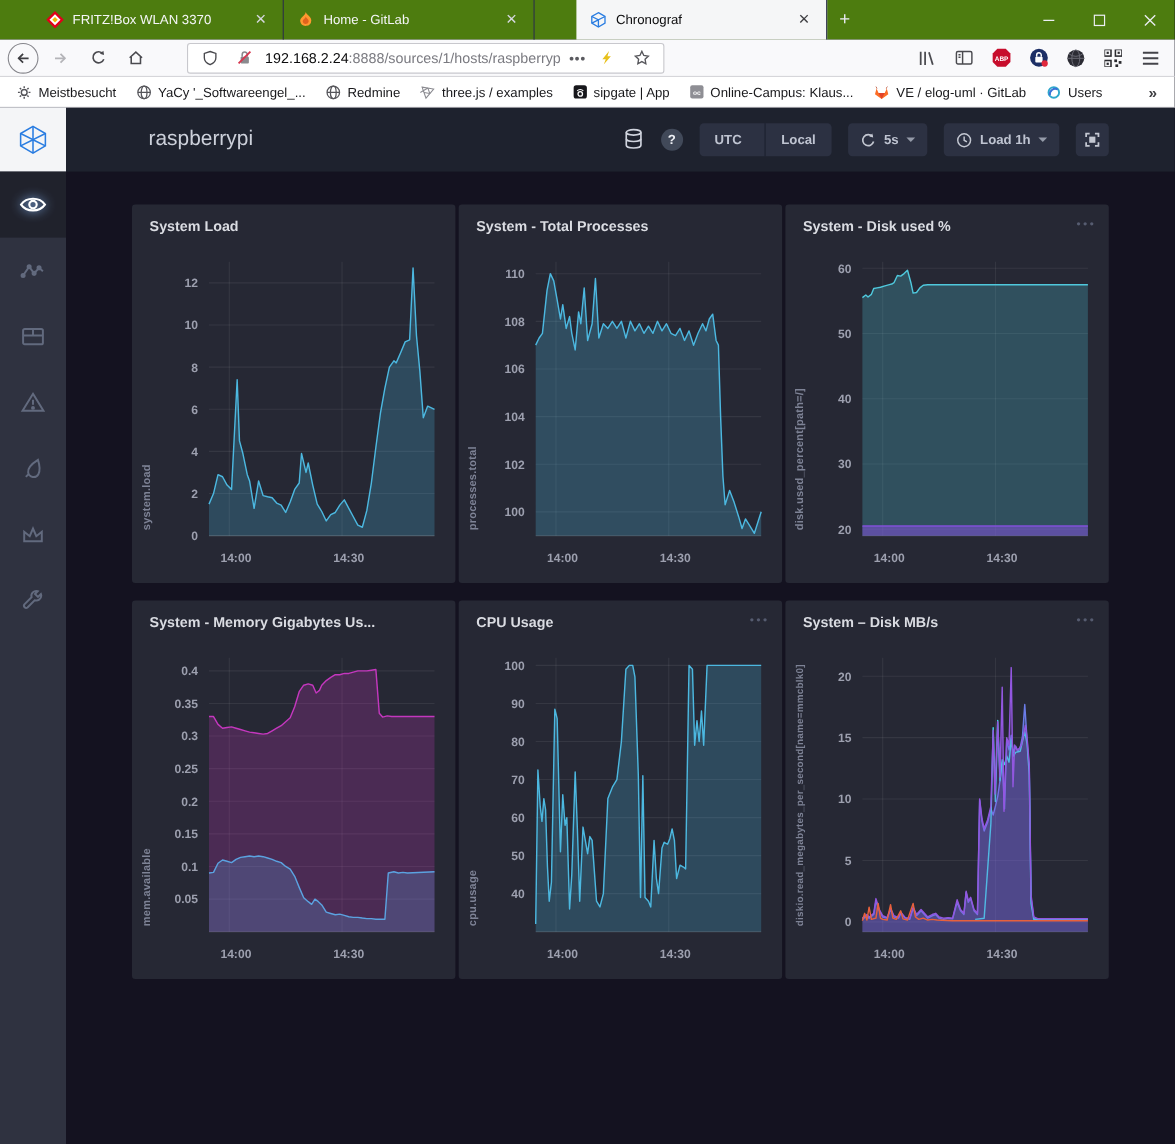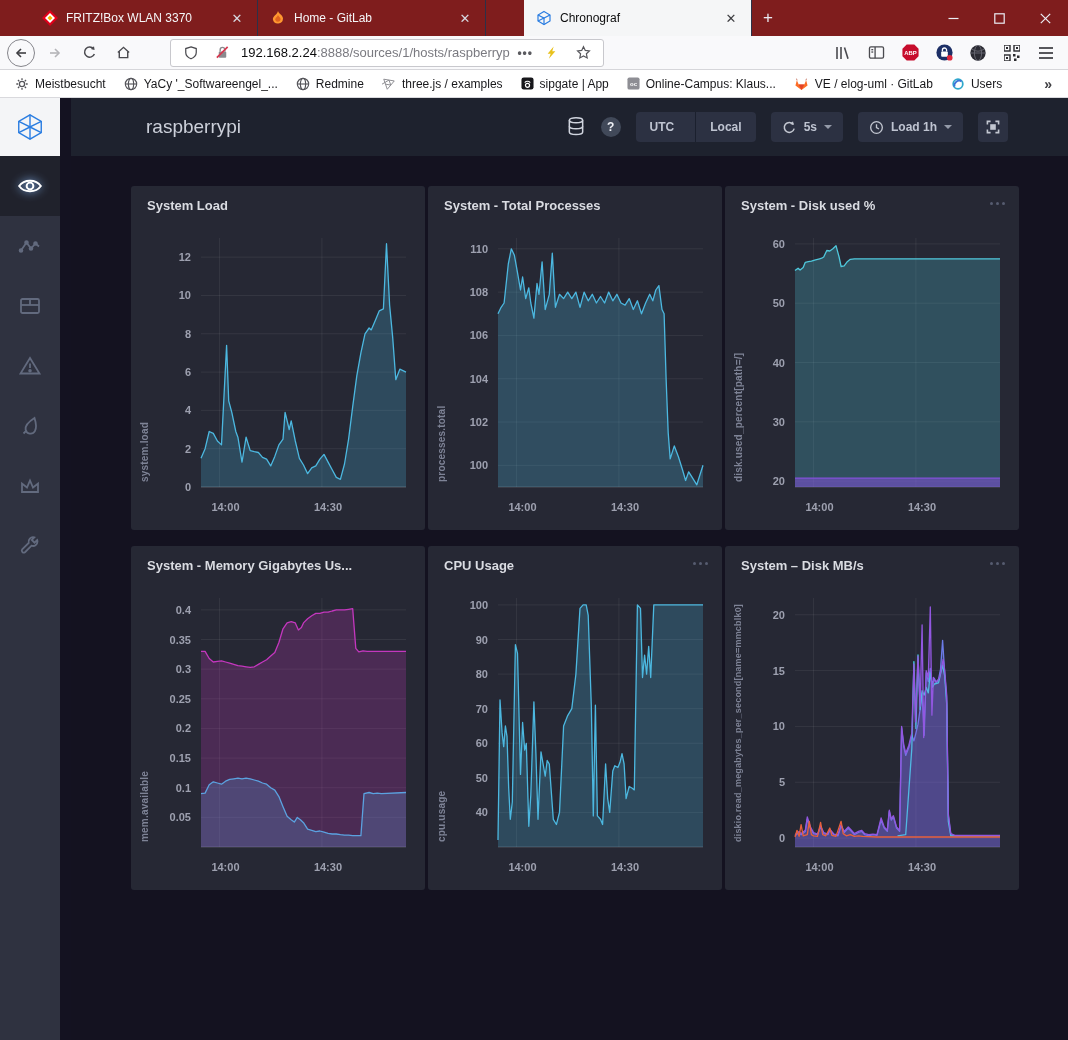--- a/index.html
+++ b/index.html
@@ -1,21 +1,21 @@
 <!DOCTYPE html>
 <html><head>
 <meta charset="utf-8">
 <style>
   html,body{margin:0;padding:0;}
   body{width:1068px;height:1040px;position:relative;overflow:hidden;
        font-family:"Liberation Sans","DejaVu Sans",sans-serif;background:#141221;}
   *{box-sizing:border-box;}
 
   
-  .titlebar{height:36px;background:#7f1d1d;display:flex;align-items:stretch;}
+  .titlebar{height:36px;background:#4d7c0f;display:flex;align-items:stretch;}
   .drag-space{width:30px;}
   .tab{width:228px;display:flex;align-items:center;padding:0 10px 0 12px;color:#f5f6f8;
        font-size:12px;border-right:1px solid #2c3148;position:relative;}
   .tab .favicon{width:16px;height:16px;margin-right:8px;flex:0 0 16px;}
   .tab .tab-label{flex:1;white-space:nowrap;overflow:hidden;}
   .tab .tab-close{width:20px;height:20px;display:flex;align-items:center;justify-content:center;
        font-size:13px;color:#d6d8e0;}
   .tab.active{background:#f5f6f7;color:#0c0c0d;margin-left:38px;}
   .tab.active .tab-close{color:#3e3e42;}
   .newtab{width:32px;display:flex;align-items:center;justify-content:center;color:#e8eaf2;font-size:17px;}
@@ -42,21 +42,21 @@
   .bm{display:flex;align-items:center;gap:6px;padding:2px 7px;font-size:12px;color:#18181b;white-space:nowrap;}
   .bm-overflow{margin-left:auto;color:#3e3e42;font-size:14px;font-weight:700;padding-right:8px;}
 
   
   .app{display:flex;height:942px;}
   .sidebar{width:60px;background:#2f3240;display:flex;flex-direction:column;flex:0 0 60px;}
   .sidebar-logo{height:58px;background:#f4f5f7;display:flex;align-items:center;justify-content:center;}
   .side-item{height:60px;display:flex;align-items:center;justify-content:center;}
   .side-item.active{background:#20222c;}
   .side-item.active svg{filter:drop-shadow(0 0 5px rgba(140,190,255,0.95));}
-  .main{flex:1;background:#141220;display:flex;flex-direction:column;margin-left:11px;}
+  .main{flex:1;background:#141220;display:flex;flex-direction:column;}
   .page-header{height:58px;background:#1e222e;display:flex;align-items:center;flex:0 0 58px;}
   .page-title{margin-left:75px;font-size:19px;color:#ccd0da;font-weight:400;}
   .header-right{margin-left:auto;margin-right:60px;display:flex;align-items:center;gap:15px;}
   .hdr-icon{display:flex;align-items:center;justify-content:center;}
   .q-circle{width:20px;height:20px;border-radius:50%;background:#414959;color:#eef0f5;
        font-size:12px;font-weight:700;display:flex;align-items:center;justify-content:center;}
   .btn{height:30px;background:#2c3142;border-radius:4px;color:#bfc4d1;font-weight:700;font-size:12px;
        display:flex;align-items:center;padding:0 11px;gap:7px;}
   .seg{padding:0;}
   .seg span{padding:0 14px;line-height:30px;}

